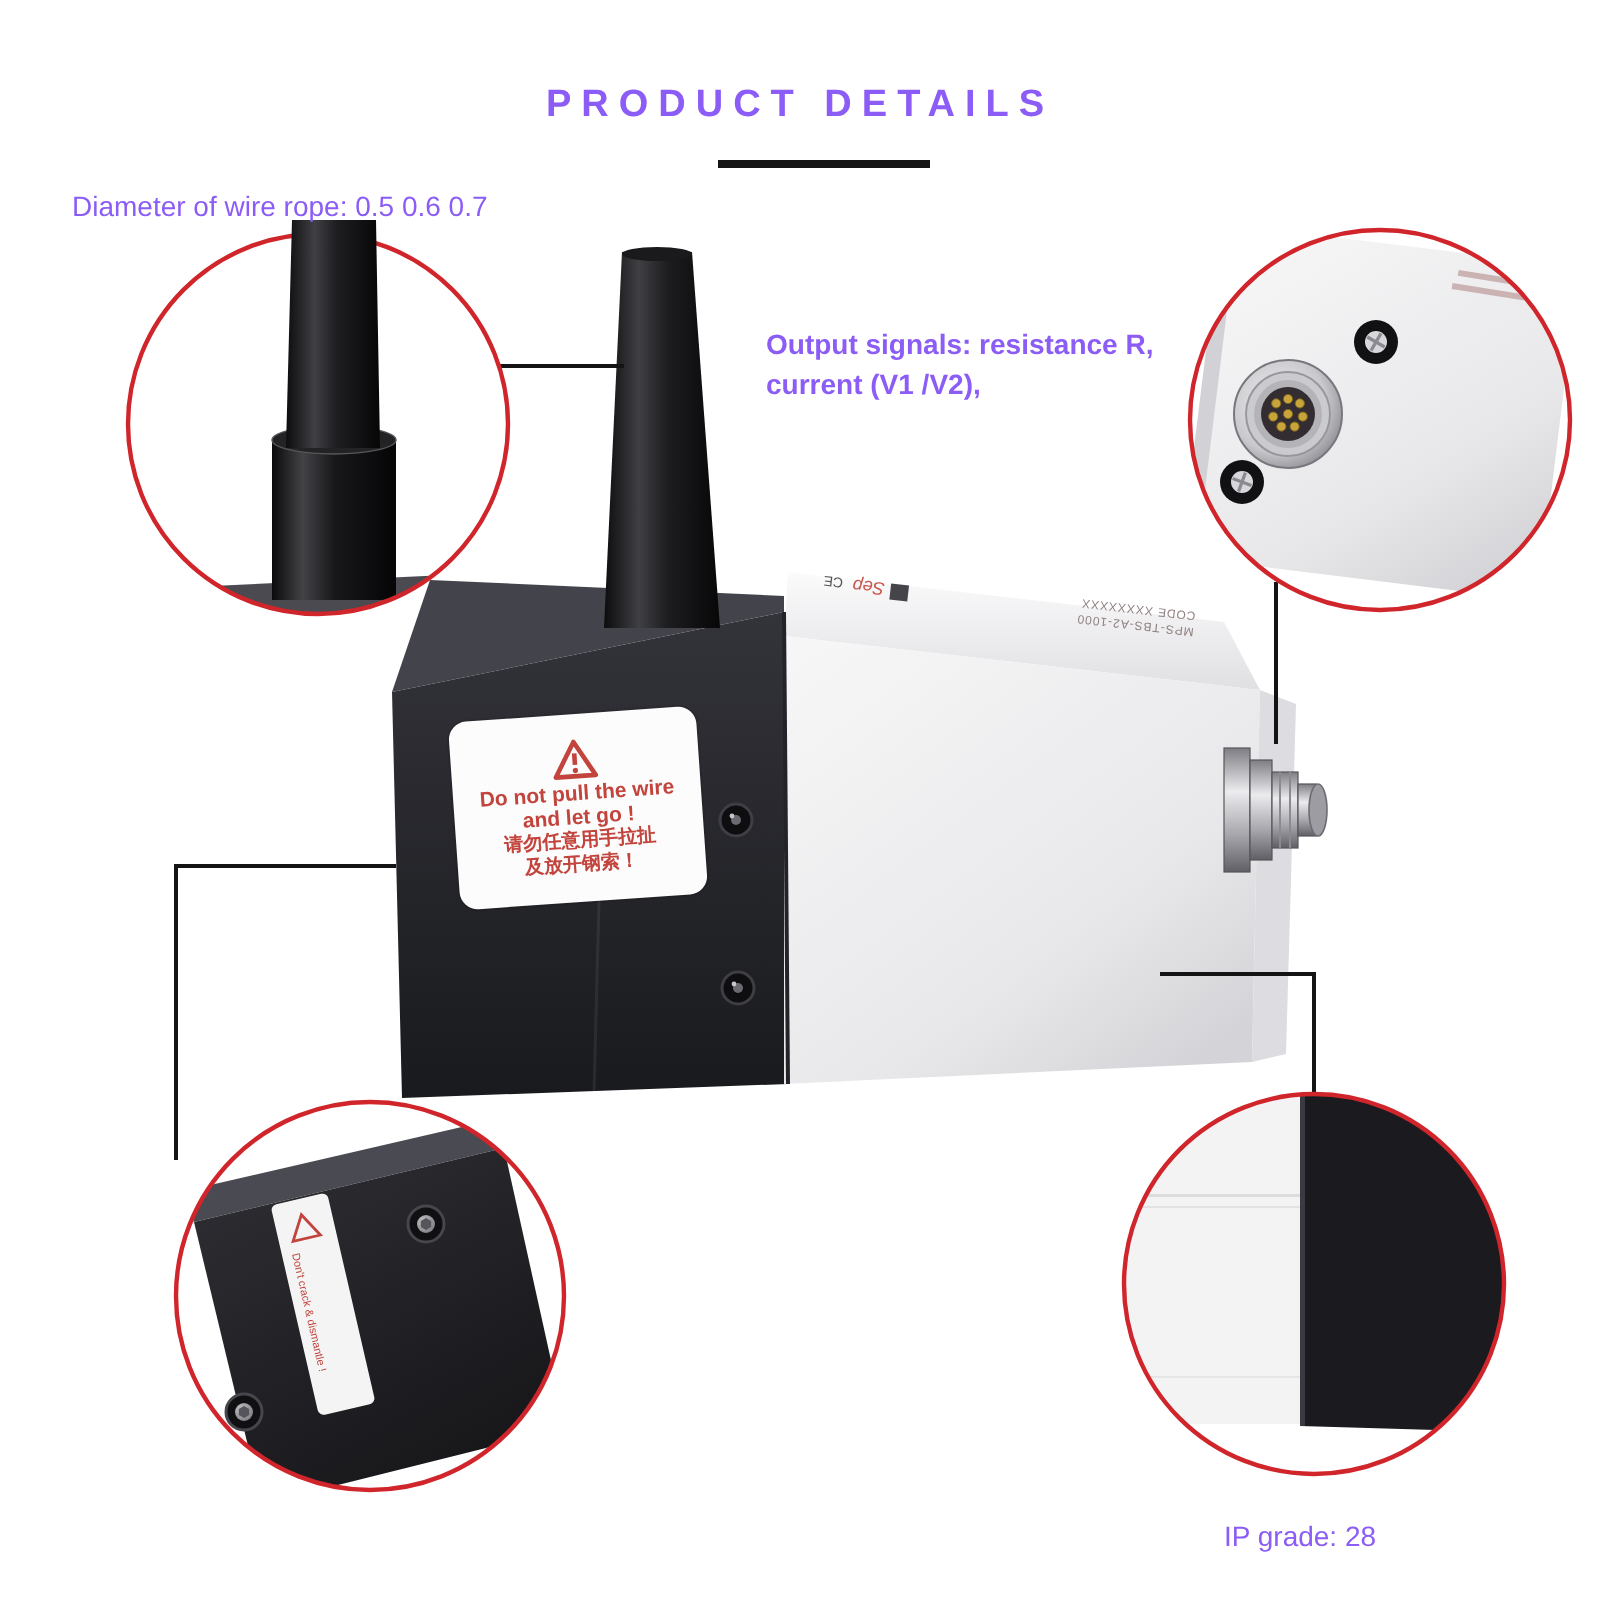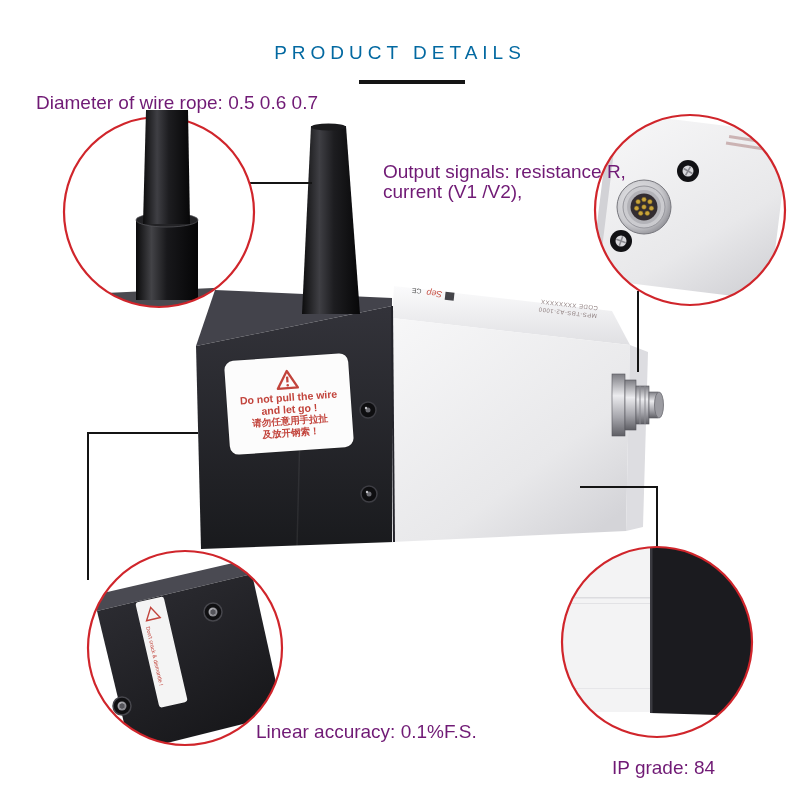--- a/index.html
+++ b/index.html
@@ -2,29 +2,29 @@
 <html><head>
 <meta charset="utf-8">
 <style>
   html,body{margin:0;padding:0;}
   body{width:800px;height:800px;background:#ffffff;overflow:hidden;
        font-family:"Liberation Sans", sans-serif;}
   .stage{position:relative;width:800px;height:800px;background:#fff;}
   .stage > svg{position:absolute;left:0;top:0;z-index:1;}
 
   .page-title{position:absolute;top:42px;left:50%;transform:translateX(-50%);
-      z-index:3;font-size:19px;font-weight:400;letter-spacing:5px;color:#0369a1;
+      z-index:3;font-size:19px;font-weight:700;letter-spacing:5px;color:#8b5cf6;
       white-space:nowrap;}
   .title-underline{position:absolute;top:80px;left:359px;width:106px;height:4px;
       background:#151515;z-index:3;}
 
-  .ann{position:absolute;z-index:3;color:#701a75;font-size:19px;line-height:20px;
+  .ann{position:absolute;z-index:3;color:#8b5cf6;font-size:14px;line-height:20px;
       white-space:nowrap;}
   .ann-wire{left:36px;top:93px;}
-  .ann-output{left:383px;top:162px;}
+  .ann-output{left:383px;top:162px;font-weight:bold;}
   .ann-accuracy{left:256px;top:722px;}
   .ann-ip{left:612px;top:758px;}
 
   .warn-label{position:absolute;left:227px;top:357px;width:124px;height:94px;
       z-index:3;background:#fcfcfc;border-radius:9px;transform:rotate(-4deg);
       display:flex;flex-direction:column;align-items:center;justify-content:center;
       box-shadow:0 0 0 1px rgba(0,0,0,0.08);}
   .warn-label .tri{width:24px;height:21px;margin-bottom:1px;}
   .warn-line{color:#c2443c;font-weight:bold;font-size:10.5px;line-height:12px;
       white-space:nowrap;}
@@ -250,23 +250,22 @@
   <div class="page-title">PRODUCT DETAILS</div>
   <div class="title-underline"></div>
 
   <div class="ann ann-wire">Diameter of wire rope: 0.5 0.6 0.7</div>
 
   <div class="ann ann-output">
     <div>Output signals: resistance R,</div>
     <div>current (V1 /V2),</div>
   </div>
 
-  <div class="ann ann-accuracy">Linear accuracy: 0.1%F.S.</div>
-
-  <div class="ann ann-ip">IP grade: 84</div>
+
+  <div class="ann ann-ip">IP grade: 28</div>
 
   <div class="warn-label">
     <svg class="tri" viewBox="0 0 24 22">
       <path d="M12 2 L22.5 20 L1.5 20 Z" fill="none" stroke="#c2443c" stroke-width="2.4" stroke-linejoin="round"></path>
       <line x1="12" y1="8" x2="12" y2="14" stroke="#c2443c" stroke-width="2.4"></line>
       <circle cx="12" cy="17" r="1.4" fill="#c2443c"></circle>
     </svg>
     <div class="warn-line">Do not pull the wire</div>
     <div class="warn-line">and let go !</div>
     <div class="warn-line cn">请勿任意用手拉扯</div>

